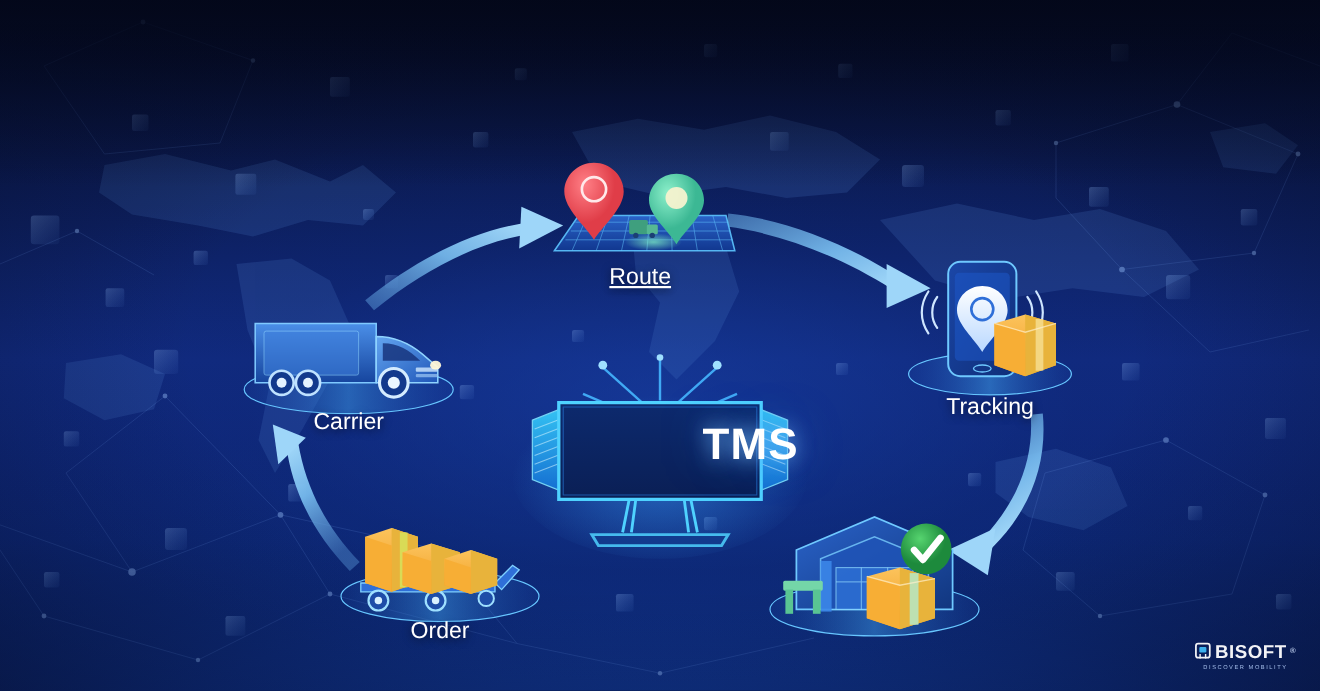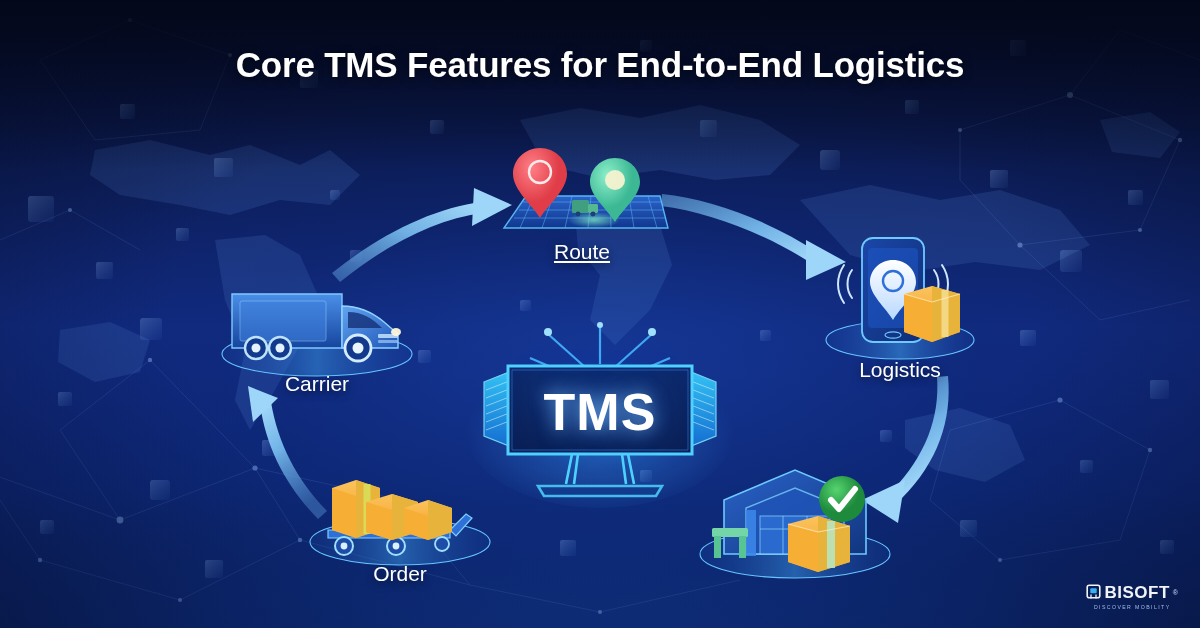--- a/index.html
+++ b/index.html
@@ -47,21 +47,21 @@
   .node-label{
     position:absolute;left:50%;transform:translateX(-50%);
     color:#ffffff;font-size:21px;white-space:nowrap;
     text-shadow:0 2px 8px rgba(0,0,0,.6);
   }
 
   
   #center{position:absolute;left:474px;top:320px;width:252px;height:180px;z-index:7;}
   #tms-text{
     position:absolute;left:0;right:0;top:62px;
-    text-align:center;color:#fff;font-size:52px;font-weight:bold;
+    text-align:right;color:#fff;font-size:40px;font-weight:bold;
     letter-spacing:1px;
     text-shadow:0 0 18px rgba(120,190,255,.85),0 0 40px rgba(60,140,255,.55);
   }
   .logo{
     position:absolute;right:22px;bottom:18px;z-index:9;
     text-align:center;opacity:.95;
   }
   .logo-row{display:flex;align-items:center;gap:3px;}
   .logo-word{
     color:#ffffff;font-size:17px;font-weight:bold;letter-spacing:.5px;
@@ -169,21 +169,20 @@
       <rect x="760" y="330" width="11" height="11" rx="2"></rect>
       <rect x="330" y="190" width="10" height="10" rx="2"></rect>
       <rect x="640" y="40" width="12" height="12" rx="2"></rect>
       <rect x="1010" y="40" width="16" height="16" rx="2"></rect>
     </g>
   </svg>
 
   <div class="topdark"></div>
   <div class="vig"></div>
 
-  <div id="title">Core TMS Features for End-to-End Logistics</div>
 
   <svg class="bg-layer" width="1200" height="628" viewBox="0 0 1200 628" style="z-index:4">
     <defs>
       <linearGradient id="ag1" x1="0" y1="1" x2="1" y2="0">
         <stop offset="0%" stop-color="#4d86c9" stop-opacity="0.55"></stop>
         <stop offset="55%" stop-color="#79bef0" stop-opacity="0.9"></stop>
         <stop offset="100%" stop-color="#a7dcfb" stop-opacity="1"></stop>
       </linearGradient>
       <linearGradient id="ag2" x1="0" y1="0" x2="1" y2="1">
         <stop offset="0%" stop-color="#5e9ed8" stop-opacity="0.6"></stop>
@@ -320,21 +319,21 @@
       </g>
 
       <g>
         <path d="M104 62 L132 54 L160 62 L160 100 L132 110 L104 100 Z" fill="url(#boxg)"></path>
         <path d="M132 54 L160 62 L160 100 L132 110 Z" fill="#e8b33b"></path>
         <path d="M104 62 L132 70 L132 110 L104 100 Z" fill="#f7ae35"></path>
         <path d="M145 58 L145 105" stroke="#f9e39a" stroke-width="7" opacity="0.75"></path>
         <path d="M104 62 L132 70 L160 62" fill="none" stroke="#fff0cb" stroke-width="1.2" opacity="0.7"></path>
       </g>
     </svg>
-    <div class="node-label" style="top:126px;">Logistics</div>
+    <div class="node-label" style="top:126px;">Tracking</div>
   </div>
 
   <div class="node" style="left:690px;top:466px;width:210px;height:120px;">
     <svg width="210" height="120" viewBox="0 0 210 120">
       <defs>
         <linearGradient id="plat2" x1="0" y1="0" x2="1" y2="0">
           <stop offset="0%" stop-color="#1c50b4" stop-opacity="0.15"></stop>
           <stop offset="50%" stop-color="#3d9ae8" stop-opacity="0.5"></stop>
           <stop offset="100%" stop-color="#1c50b4" stop-opacity="0.15"></stop>
         </linearGradient>

